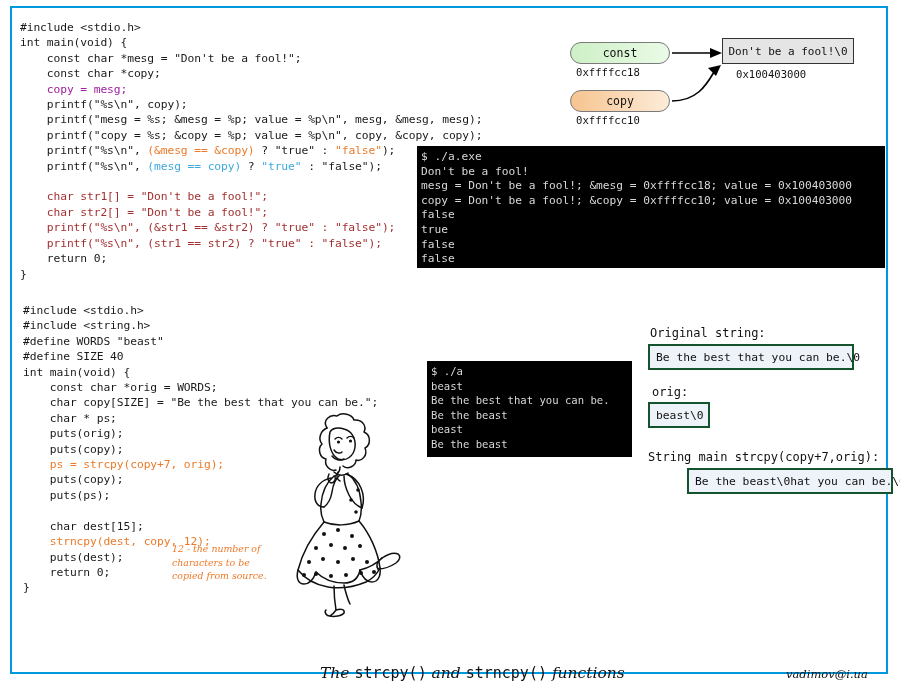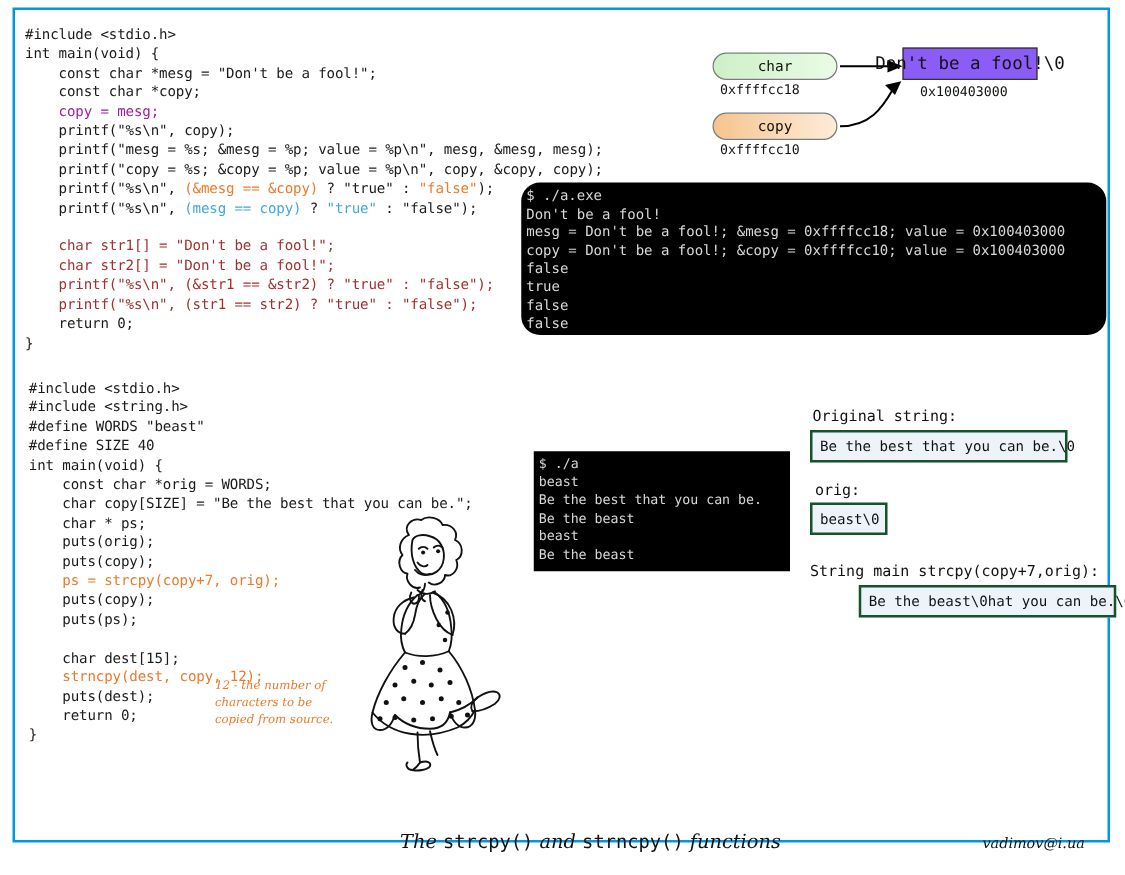--- a/index.html
+++ b/index.html
@@ -58,21 +58,20 @@
     background: #000000;
     color: #d8d8d8;
     font-family: "DejaVu Sans Mono", monospace;
     white-space: pre;
     box-sizing: border-box;
   }
   #term-top {
     left: 417px; top: 146px; width: 468px; height: 122px;
     font-size: 11.2px; line-height: 14.6px;
     padding: 4px 0 0 4px;
-    border-radius: 15px;
   }
   #term-bottom {
     left: 427px; top: 361px; width: 205px; height: 96px;
     font-size: 10.6px; line-height: 14.6px;
     padding: 3px 0 0 4px;
   }
 
   
   #diagram { position: absolute; left: 560px; top: 28px; width: 330px; height: 112px; }
   .ptr-pill {
@@ -93,25 +92,25 @@
     font-family: "DejaVu Sans Mono", monospace;
     font-size: 10.6px;
     color: #111;
     white-space: pre;
   }
   #addr-mesg { left: 16px; top: 38px; }
   #addr-copy { left: 16px; top: 86px; }
   #mem-box {
     position: absolute;
     left: 162px; top: 10px;
-    width: 108px; height: 26px;
-    background: #8b5cf6;
+    width: 132px; height: 26px;
+    background: #e5e5e5;
     border: 1px solid #333;
     font-family: "DejaVu Sans Mono", monospace;
-    font-size: 14px;
+    font-size: 11px;
     color: #111;
     display: flex; align-items: center; justify-content: center;
     box-sizing: border-box;
     white-space: pre;
   }
   #mem-addr { left: 176px; top: 40px; }
   #diagram svg { position: absolute; left: 0; top: 0; }
 
   
   .sbox-label {
@@ -190,21 +189,21 @@
   <div id="code-top" class="code"><div><span class="c-plain">#include &lt;stdio.h&gt;</span></div><div><span class="c-plain">int main(void) {</span></div><div><span class="c-plain">    const char *mesg = "Don't be a fool!";</span></div><div><span class="c-plain">    const char *copy;</span></div><div><span class="c-plain">    </span><span class="c-purple">copy = mesg;</span></div><div><span class="c-plain">    printf("%s\n", copy);</span></div><div><span class="c-plain">    printf("mesg = %s; &amp;mesg = %p; value = %p\n", mesg, &amp;mesg, mesg);</span></div><div><span class="c-plain">    printf("copy = %s; &amp;copy = %p; value = %p\n", copy, &amp;copy, copy);</span></div><div><span class="c-plain">    printf("%s\n", </span><span class="c-orange">(&amp;mesg == &amp;copy)</span><span class="c-plain"> ? "true" : </span><span class="c-orange">"false"</span><span class="c-plain">);</span></div><div><span class="c-plain">    printf("%s\n", </span><span class="c-blue">(mesg == copy)</span><span class="c-plain"> ? </span><span class="c-blue">"true"</span><span class="c-plain"> : "false");</span></div><div>&nbsp;</div><div><span class="c-plain">    </span><span class="c-maroon">char str1[] = "Don't be a fool!";</span></div><div><span class="c-plain">    </span><span class="c-maroon">char str2[] = "Don't be a fool!";</span></div><div><span class="c-plain">    </span><span class="c-maroon">printf("%s\n", (&amp;str1 == &amp;str2) ? "true" : "false");</span></div><div><span class="c-plain">    </span><span class="c-maroon">printf("%s\n", (str1 == str2) ? "true" : "false");</span></div><div><span class="c-plain">    return 0;</span></div><div><span class="c-plain">}</span></div></div>
 
   <div id="diagram">
     <svg width="330" height="112">
       <line x1="112" y1="25" x2="154" y2="25" stroke="#000" stroke-width="1.6"></line>
       <polygon points="162,25 150,20 150,30" fill="#000"></polygon>
       <path d="M112,73 C136,73 146,58 154,44" stroke="#000" stroke-width="1.6" fill="none"></path>
       <polygon points="161,37 148,40 156,48" fill="#000"></polygon>
     </svg>
     <div id="pill-mesg" class="ptr-pill" style="background: linear-gradient(to right, rgb(205, 240, 198), rgb(234, 251, 230));">
-      <span>char</span>
+      <span>const</span>
     </div>
     <div id="addr-mesg" class="ptr-addr">0xffffcc18</div>
     <div id="pill-copy" class="ptr-pill" style="background: linear-gradient(to right, rgb(246, 196, 144), rgb(253, 236, 216));">
       <span>copy</span>
     </div>
     <div id="addr-copy" class="ptr-addr">0xffffcc10</div>
     <div id="mem-box">Don't be a fool!\0</div>
     <div id="mem-addr" class="ptr-addr">0x100403000</div>
   </div>
 

